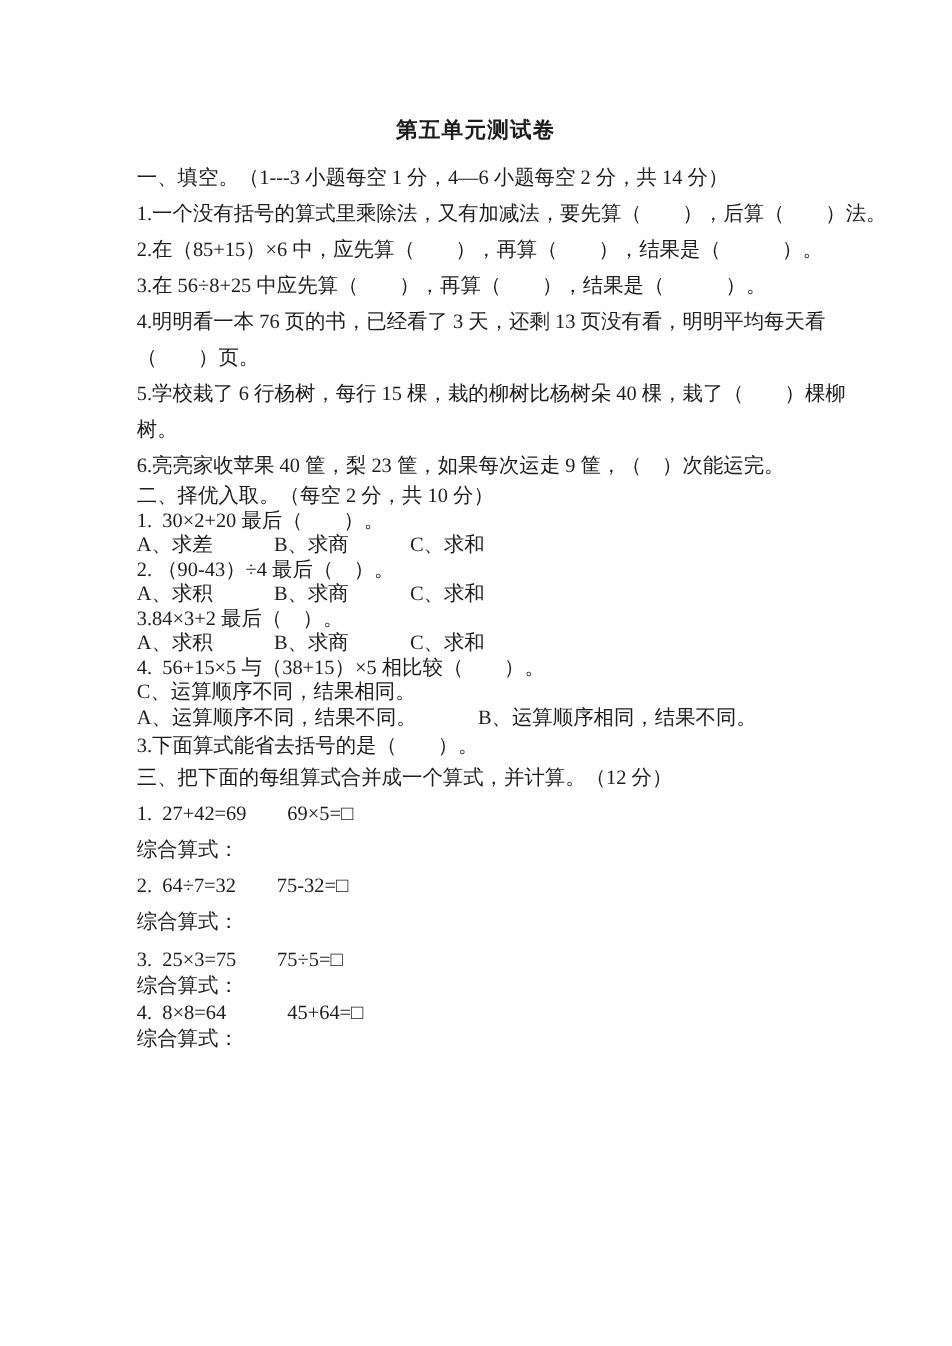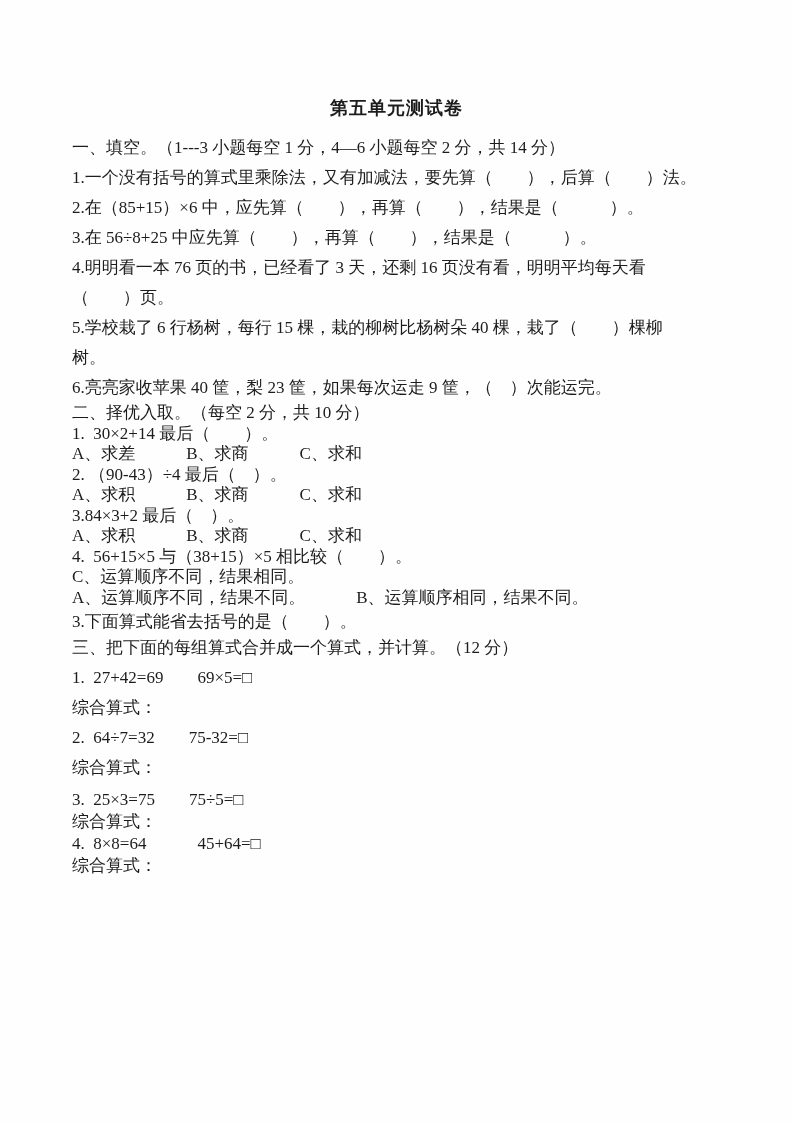--- a/index.html
+++ b/index.html
@@ -19,21 +19,21 @@
   .doc-title {
     margin: 0;
     padding-top: 97px;
     text-align: center;
     font-size: 18px;
     font-weight: bold;
     line-height: 22px;
     letter-spacing: 1px;
   }
   .content {
-    margin-left: 72px;
+    margin-left: 114px;
     margin-top: 14px;
     width: 600px;
   }
   .line {
     white-space: pre;
     font-size: 17px;
   }
   
   .s1 .line { line-height: 30px; }
   .s1-heading { line-height: 30px; }
@@ -69,30 +69,30 @@
 
   <h1 class="doc-title">第五单元测试卷</h1>
 
   <div class="content">
 
     <div class="s1">
       <div class="line s1-heading">一、填空。（1---3 小题每空 1 分，4—6 小题每空 2 分，共 14 分）</div>
       <div class="line">1.一个没有括号的算式里乘除法，又有加减法，要先算（　　），后算（　　）法。</div>
       <div class="line">2.在（85+15）×6 中，应先算（　　），再算（　　），结果是（　　　）。</div>
       <div class="line">3.在 56÷8+25 中应先算（　　），再算（　　），结果是（　　　）。</div>
-      <div class="line">4.明明看一本 76 页的书，已经看了 3 天，还剩 16 页没有看，明明平均每天看</div>
+      <div class="line">4.明明看一本 76 页的书，已经看了 3 天，还剩 13 页没有看，明明平均每天看</div>
       <div class="line">（　　）页。</div>
       <div class="line">5.学校栽了 6 行杨树，每行 15 棵，栽的柳树比杨树朵 40 棵，栽了（　　）棵柳</div>
       <div class="line">树。</div>
       <div class="line">6.亮亮家收苹果 40 筐，梨 23 筐，如果每次运走 9 筐，（　）次能运完。</div>
     </div>
 
     <div class="s2">
       <div class="line s2-heading">二、择优入取。（每空 2 分，共 10 分）</div>
-      <div class="line">1.  30×2+14 最后（　　）。</div>
+      <div class="line">1.  30×2+20 最后（　　）。</div>
       <div class="line">A、求差　　　B、求商　　　C、求和</div>
       <div class="line">2. （90-43）÷4 最后（　）。</div>
       <div class="line">A、求积　　　B、求商　　　C、求和</div>
       <div class="line">3.84×3+2 最后（　）。</div>
       <div class="line">A、求积　　　B、求商　　　C、求和</div>
       <div class="line">4.  56+15×5 与（38+15）×5 相比较（　　）。</div>
       <div class="line">C、运算顺序不同，结果相同。</div>
       <div class="line">A、运算顺序不同，结果不同。　　　B、运算顺序相同，结果不同。</div>
       <div class="line q5">3.下面算式能省去括号的是（　　）。</div>
     </div>

